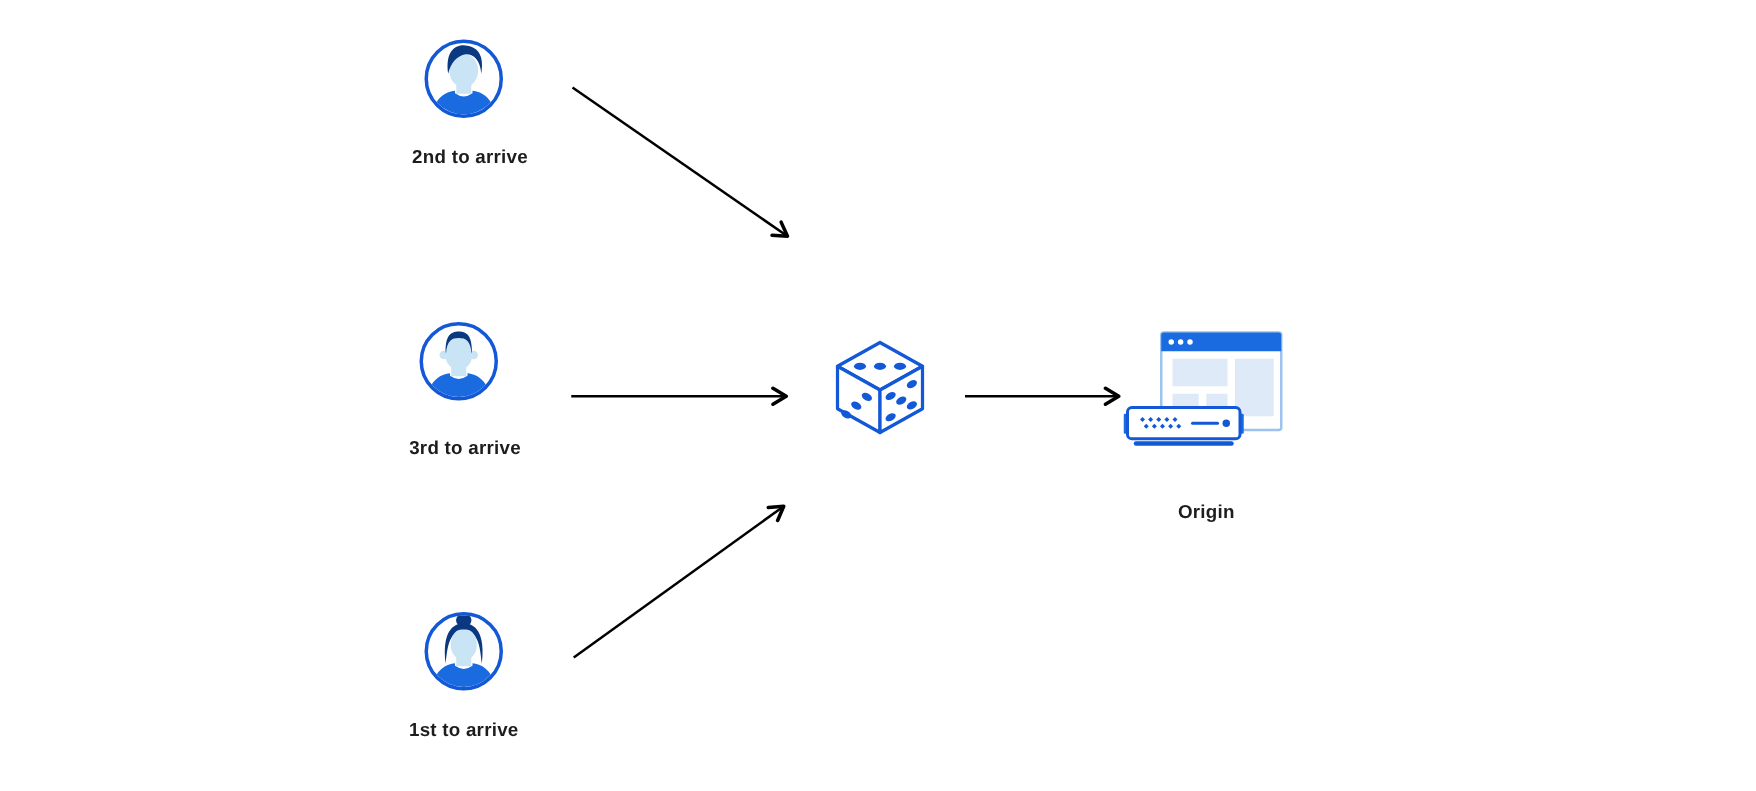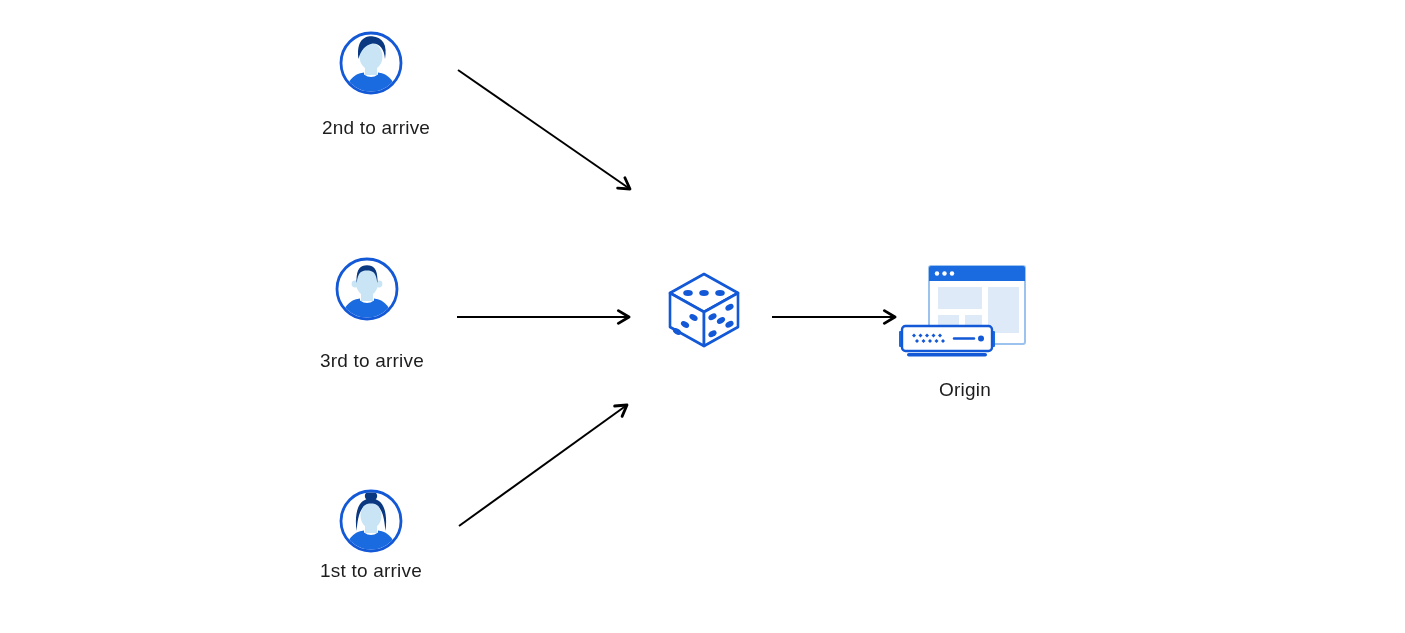--- a/index.html
+++ b/index.html
@@ -7,22 +7,23 @@
   body{
     width:1405px;height:633px;
     background:var(--bg,#fff);
     font-family:"Liberation Sans", sans-serif;
     position:relative;overflow:hidden;
   }
   .canvas{position:absolute;inset:0;}
   .node-icon{position:absolute;line-height:0;}
   .node-label{
     position:absolute;transform:translateX(-50%);
-    font-size:19px;color:var(--text,#1d1d1f);white-space:nowrap;
+    font-size:15px;color:var(--text,#1d1d1f);white-space:nowrap;
     letter-spacing:.2px;
+    font-weight:bold;
   }
   .edges{position:absolute;left:0;top:0;pointer-events:none;}
 
   
   .ring{stroke:var(--outline-blue);stroke-width:2.8;fill:#fff;}
   .cube{stroke:var(--outline-blue);stroke-width:2.6;fill:#fff;stroke-linejoin:round;}
   .f-b{fill:var(--fill-blue);}
   .f-n{fill:var(--navy);}
   .f-s{fill:var(--skin);}
   .f-p{fill:var(--panel);}
@@ -105,21 +106,21 @@
                  C45,30 44.5,15.8 32,15.8 C19.5,15.8 19,30 17.5,42 Z" class="f-n"></path>
         <rect x="26" y="28" width="12" height="16" class="f-s"></rect>
         <ellipse cx="32" cy="26.5" rx="10.5" ry="13" class="f-s"></ellipse>
         <path d="M21.5,21 C22.5,13 26.5,11 32,11 C37.5,11 41.5,13 42.5,21
                  C40,15.8 36.5,14.6 32,14.6 C27.5,14.6 24,15.8 21.5,21 Z" class="f-n"></path>
         <path d="M6,64 C8,47 18,42.2 25,41.6 L25,43.6 Q32,48.6 39,43.6 L39,41.6
                  C46,42.2 56,47 58,64 Z" class="f-b"></path>
       </g>
     </svg>
   </div>
-  <div class="node-label" style="left:371px;top:560px;">1st to arrive</div>
+  <div class="node-label" style="left:371px;top:576px;">1st to arrive</div>
 
   <div class="node-icon" style="left:667px;top:271px;">
     <svg width="74" height="78" viewBox="0 0 74 78">
       <path class="cube" d="M37,3 L71,22 L37,41 L3,22 Z"></path>
       <path class="cube" d="M3,22 L37,41 L37,75 L3,56 Z"></path>
       <path class="cube" d="M71,22 L37,41 L37,75 L71,56 Z"></path>
 
       <ellipse class="f-o" cx="21" cy="22" rx="4.8" ry="2.9"></ellipse>
       <ellipse class="f-o" cx="37" cy="22" rx="4.8" ry="2.9"></ellipse>
       <ellipse class="f-o" cx="53" cy="22" rx="4.8" ry="2.9"></ellipse>
@@ -164,15 +165,15 @@
           <path d="M26.5,77 l2,2 l-2,2 l-2,-2 Z"></path>
           <path d="M33,77 l2,2 l-2,2 l-2,-2 Z"></path>
           <path d="M39.5,77 l2,2 l-2,2 l-2,-2 Z"></path>
           <path d="M46,77 l2,2 l-2,2 l-2,-2 Z"></path>
         </g>
         <line class="srv-ln" x1="57" y1="76.5" x2="77" y2="76.5"></line>
         <circle class="f-o" cx="84" cy="76.5" r="3"></circle>
       </g>
     </svg>
   </div>
-  <div class="node-label" style="left:965px;top:379px;">Origin</div>
+  <div class="node-label" style="left:965px;top:401px;">Origin</div>
 
 </div>
 
 </body></html>

